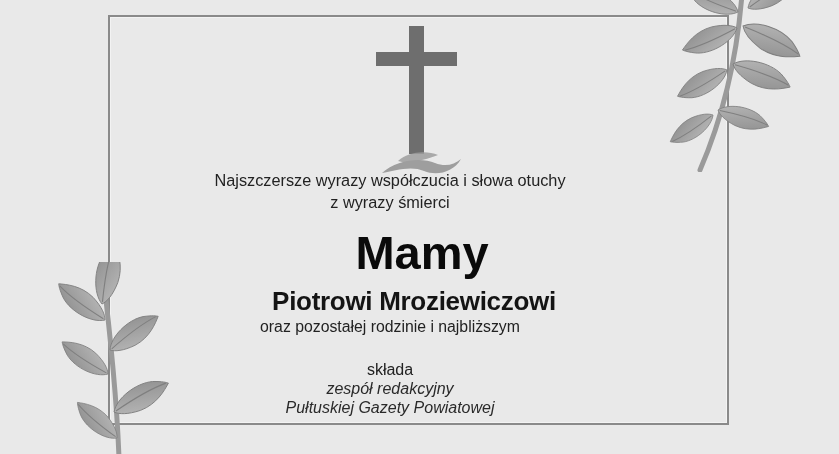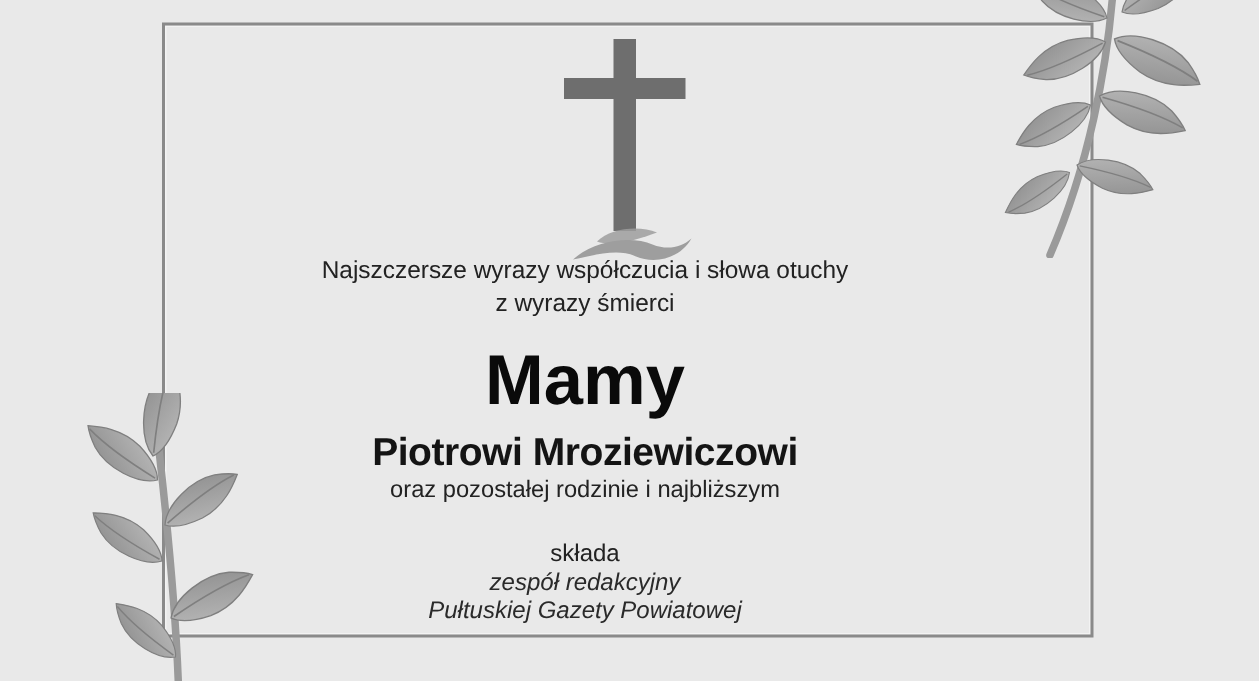--- a/index.html
+++ b/index.html
@@ -31,25 +31,25 @@
     left:108px;top:15px;
     width:617px;height:406px;
     border:2px solid var(--frame);
     box-shadow:inset 0 0 0 1px rgba(255,255,255,.45);
   }
   .abs{position:absolute;left:0;width:780px;text-align:center;}
   .line{color:var(--text);}
   .intro{top:170px;font-size:16.3px;line-height:21.5px;color:var(--text);}
   .deceased{
     top:228px;font-size:47px;line-height:50px;
-    font-weight:700;color:var(--heading);letter-spacing:0px;
+    font-weight:700;color:var(--heading);letter-spacing:0px;margin-left:32px;
   }
   .addressee{
     top:287px;font-size:26px;line-height:29px;
-    font-weight:700;color:#141414;letter-spacing:-0.3px;
+    font-weight:700;color:#141414;letter-spacing:-0.3px;margin-left:24px;
   }
   .family{top:317px;font-size:15.8px;line-height:19px;}
   .sklada{top:360px;font-size:16px;line-height:19px;}
   .sig{font-style:italic;font-size:16px;line-height:19px;color:#2a2a2a;}
   .sig1{top:379px;}
   .sig2{top:398px;}
   .cross-svg{position:absolute;left:376px;top:24px;}
   .swirl-svg{position:absolute;left:374px;top:150px;}
   .branch-tr{position:absolute;left:638px;top:0px;}
   .branch-bl{position:absolute;left:22px;top:262px;}

